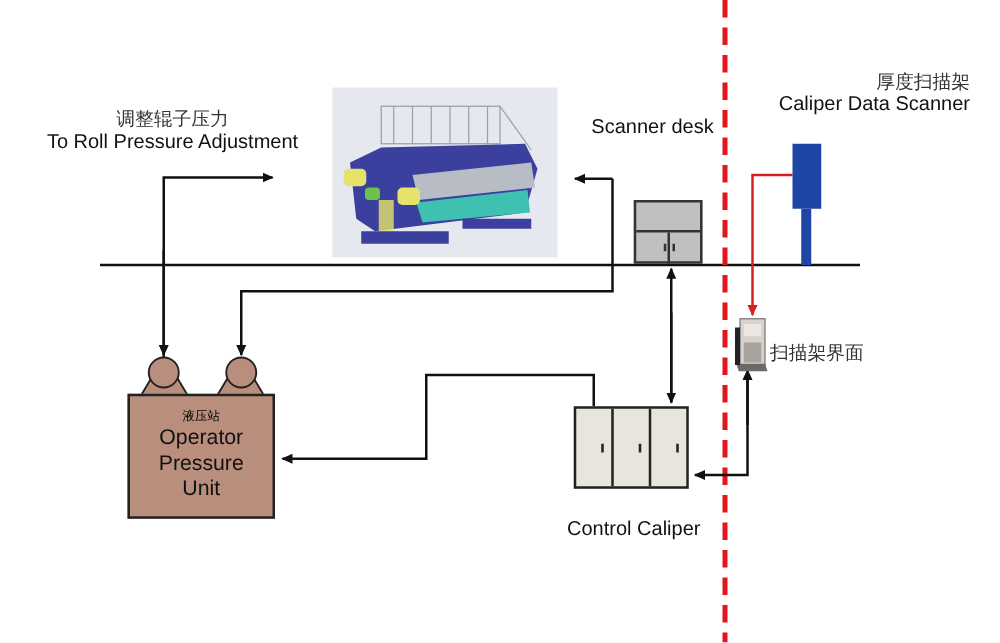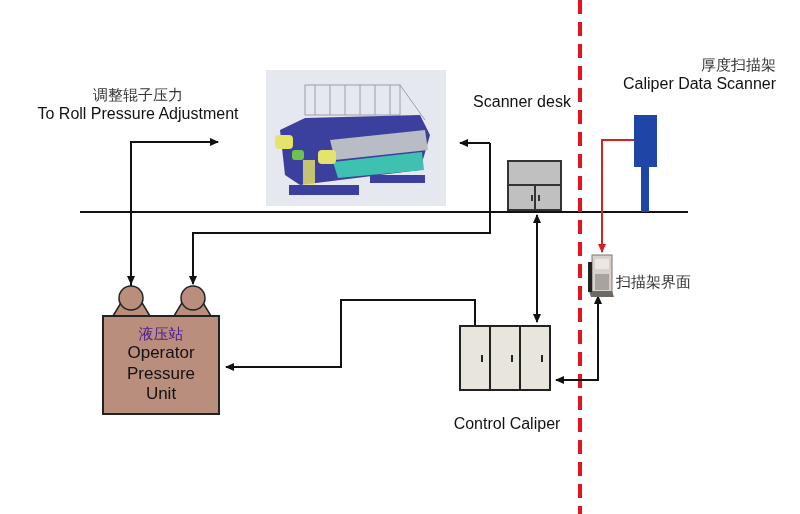--- a/index.html
+++ b/index.html
@@ -5,21 +5,21 @@
   html, body { margin: 0; padding: 0; background: #ffffff; }
   body { width: 800px; height: 514px; position: relative; overflow: hidden;
          font-family: "Liberation Sans", "DejaVu Sans", sans-serif; color: #111; }
   .lbl { position: absolute; text-align: center; line-height: 1.2; font-size: 16px; white-space: nowrap; }
   .cn { color: #333; font-family: "DejaVu Serif", serif; font-size: 15px; }
   #wires { position: absolute; left: 0; top: 0; }
   .hyd { position: absolute; left: 102px; top: 315px; width: 120px; width: 118px; height: 100px;
          background: #b98e7c; border: 2px solid #222; box-sizing: border-box;
          display: flex; flex-direction: column; align-items: center; justify-content: center;
          font-size: 17px; line-height: 1.2; }
-  .hyd .cn { font-size: 15px; color: #4c1d95; }
+  .hyd .cn { font-size: 10px; color: #000000; }
   .plc { position: absolute; left: 459px; top: 325px; width: 92px; height: 66px; display: flex;
          border: 2px solid #222; box-sizing: border-box; background: #e8e5dc; }
   .plc .door { flex: 1; border-right: 2px solid #222; position: relative; }
   .plc .door:last-child { border-right: none; }
   .plc .door .hdl { position: absolute; right: 6px; top: 28px; width: 2px; height: 7px; background: #222; }
   .desk { position: absolute; left: 507px; top: 160px; width: 55px; height: 51px;
           background: #c0c0c0; border: 2px solid #333; box-sizing: border-box; }
 </style>
 </head>
 <body>

